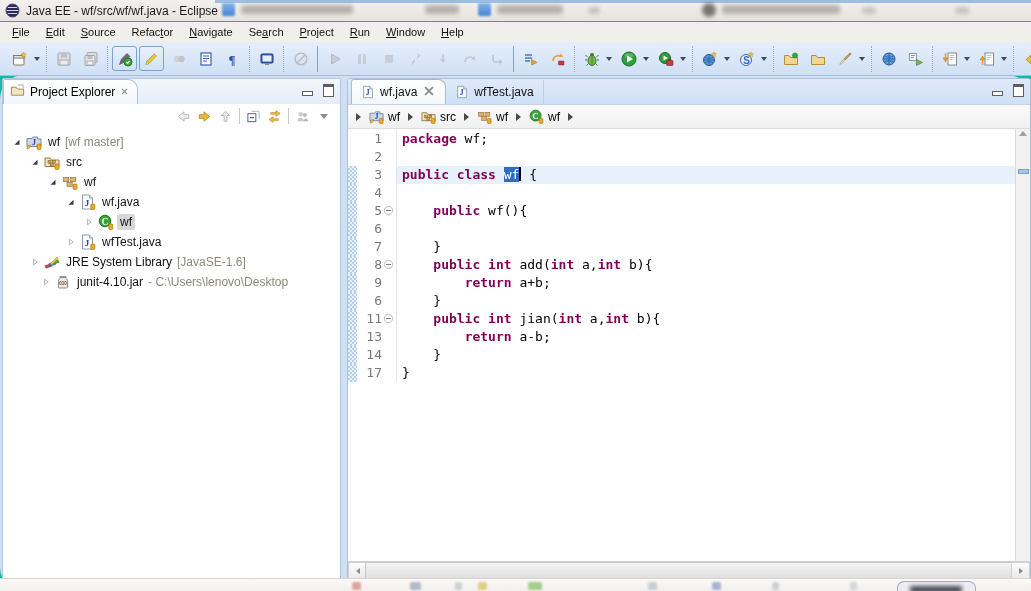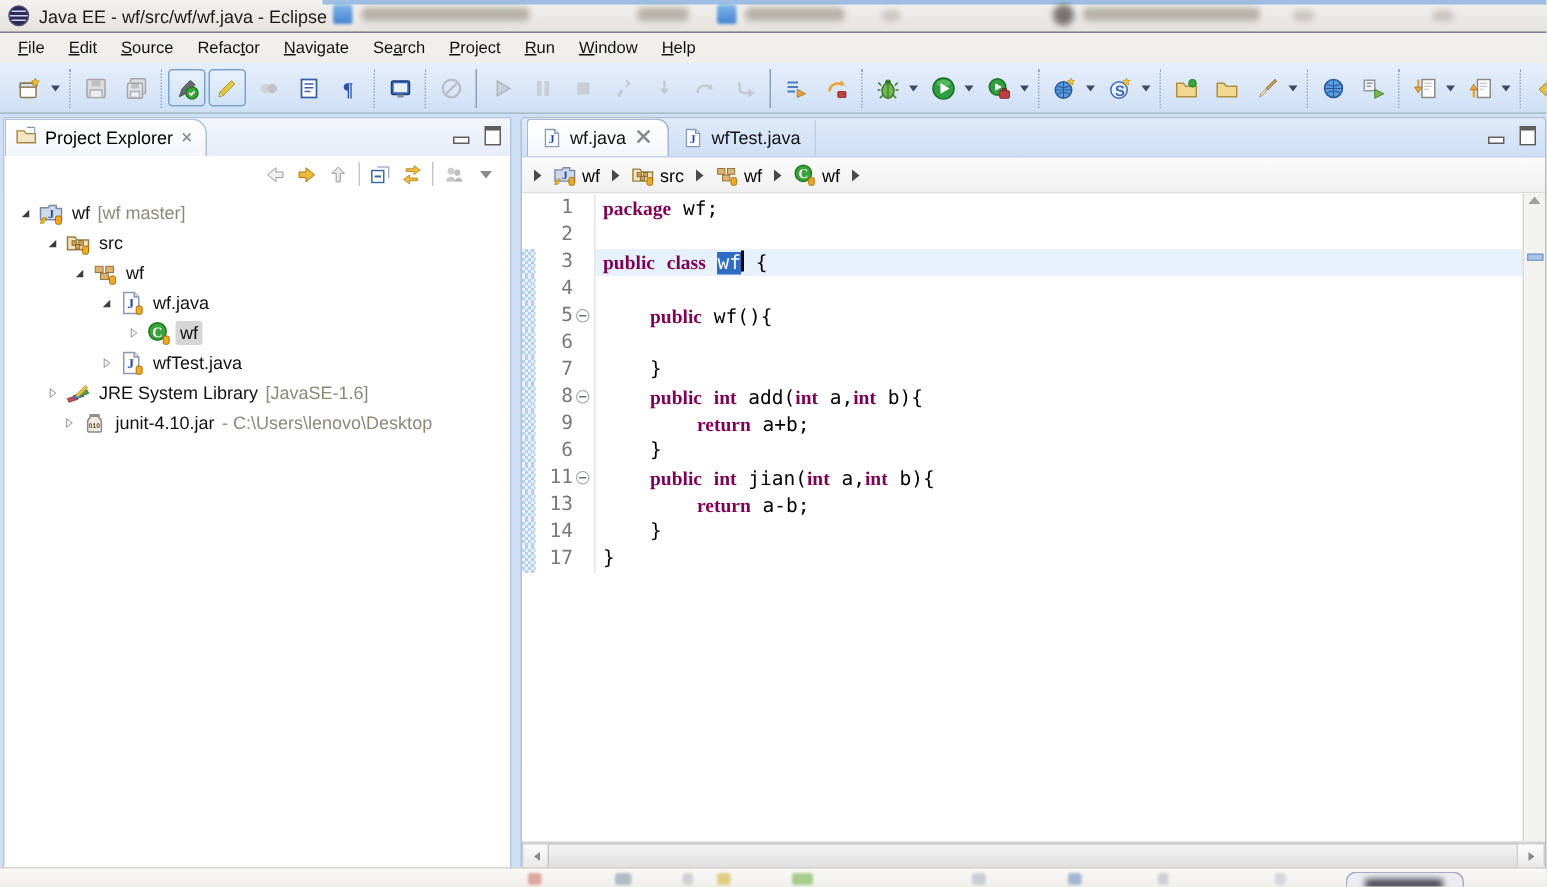--- a/index.html
+++ b/index.html
@@ -1,17 +1,17 @@
 <!DOCTYPE html>
 <html><head>
 <meta charset="utf-8">
 <style>
   html,body{margin:0;padding:0;}
   body{width:1031px;height:591px;overflow:hidden;font-family:"Liberation Sans",sans-serif;background:#fff;position:relative;}
-  #app{position:absolute;inset:0;background:#84cc16;}
+  #app{position:absolute;inset:0;background:#14b8a6;}
 
   
   .titlebar{position:absolute;top:0;left:0;right:0;height:21px;background:linear-gradient(#f3f1ee,#e6e3de);border-bottom:1px solid #807c9a;display:flex;align-items:center;padding-left:5px;z-index:30;}
   .titlebar .app-icon{width:15px;height:15px;margin-right:6px;flex:0 0 auto;}
   .titlebar .title-text{font-size:12px;color:#1a1a1a;white-space:nowrap;}
   .cens{position:absolute;filter:blur(2px);border-radius:3px;}
   .cens.blob{height:9px;top:5px;background:#8a8178;opacity:.55;}
   .cens.bluesq{width:13px;height:13px;top:3px;background:linear-gradient(#7db3e8,#3c7fd0);opacity:.95;border-radius:2px;filter:blur(1px);}
   .cens.circle{width:14px;height:14px;top:3px;background:#5a5550;border-radius:50%;opacity:.8;}
   .cens.dot{height:7px;top:7px;background:#9a948c;opacity:.45;}
@@ -26,21 +26,21 @@
   .toolbar{position:absolute;top:42px;left:0;right:0;height:33px;background:linear-gradient(#e6eefb,#cfe0f5);border-bottom:1px solid #a9bdd9;display:flex;align-items:center;padding-left:3px;z-index:28;}
   .tb-group{display:flex;align-items:center;height:26px;padding:0 3px;}
   .tb-group + .tb-group{border-left:1px dotted #97a9c4;}
   .tb-group.solid{border-left:1px solid #8aa0c0;}
   .tb-btn{width:23px;height:23px;display:flex;align-items:center;justify-content:center;border:1px solid transparent;border-radius:3px;margin:0 1px;}
   .tb-btn svg{width:16px;height:16px;display:block;}
   .tb-btn.pressed{background:linear-gradient(#e9f1fb,#cfe2f6);border-color:#7da2ce;}
   .tb-dd{width:0;height:0;border-left:3px solid transparent;border-right:3px solid transparent;border-top:4px solid #3a4a60;margin:0 3px 0 1px;}
 
   
-  .workbench{position:absolute;top:75px;left:0;right:0;height:516px;background:#cfe0f4;}
+  .workbench{position:absolute;top:75px;left:0;right:0;height:516px;background:#cfe0f4;border-radius:24px;}
 
   
   .explorer{position:absolute;left:2px;top:3px;width:337px;height:508px;background:#fff;border:1px solid #b7c6dc;border-radius:2px;overflow:hidden;}
   .pe-tabbar{height:25px;background:linear-gradient(#f2f6fc,#e5edf9);position:relative;display:flex;align-items:flex-end;}
   .pe-tab{display:flex;align-items:center;gap:5px;height:24px;padding:0 8px 0 6px;background:linear-gradient(#ffffff,#f2f5fa);border:1px solid #b3c1d6;border-bottom:none;border-radius:2px 10px 0 0;margin-left:0;font-size:12px;}
   .pe-tab svg{width:15px;height:15px;}
   .close-x svg{width:9px;height:9px;}
   .minmax{position:absolute;right:6px;top:5px;display:flex;gap:10px;align-items:center;}
   .icon-min{width:9px;height:3px;border:1px solid #5e5e5e;background:#fcfcfc;margin-top:5px;}
   .icon-max{width:9px;height:9px;border:1px solid #5e5e5e;border-top:3px solid #5e5e5e;background:#fcfcfc;}
@@ -75,21 +75,21 @@
   .code-area{position:relative;flex:1;background:#fff;overflow:hidden;}
   .code-lines{position:absolute;top:1px;left:0;right:14px;}
   .code-line{display:flex;height:18px;line-height:18px;font-family:"DejaVu Sans Mono",monospace;font-size:13px;white-space:pre;}
   .cl-ruler{width:9px;flex:0 0 auto;}
   .cl-ruler.range{background-image:linear-gradient(45deg,#b5d1ee 25%,transparent 25%,transparent 75%,#b5d1ee 75%),linear-gradient(45deg,#b5d1ee 25%,#e7f0fb 25%,#e7f0fb 75%,#b5d1ee 75%);background-size:4px 4px;background-position:0 0,2px 2px;}
   .cl-num{width:25px;flex:0 0 auto;text-align:right;color:#787878;}
   .cl-fold{width:14px;flex:0 0 auto;border-right:1px solid #e4e4e4;position:relative;}
   .cl-fold svg{position:absolute;top:3px;left:1px;width:11px;height:11px;}
   .cl-text{flex:1;padding-left:5px;color:#000;}
   .cl-text.current{background:#e6f1fc;}
-  .kw{color:#7f0055;font-weight:bold;font-family:Liberation Serif, serif;}
+  .kw{color:#7f0055;font-weight:bold;}
   .sel{background:#2f6cc4;color:#fff;}
   .caret{display:inline-block;width:2px;height:14px;background:#000;vertical-align:-2px;}
   .overview{position:absolute;top:0;right:0;bottom:0;width:14px;background:#f3f2f0;border-left:1px solid #dadada;}
   .ov-tri{position:absolute;top:2px;left:3px;width:0;height:0;border-left:4px solid transparent;border-right:4px solid transparent;border-bottom:5px solid #8a8a8a;opacity:.8;}
   .ov-mark{position:absolute;left:2px;width:9px;height:3px;background:#a8c4e6;border:1px solid #7aa0cc;}
 
   
   .hscroll{height:17px;border-top:1px solid #d2d2d2;background:#f1f1ef;position:relative;flex:0 0 auto;}
   .hs-btn{position:absolute;top:0;width:17px;height:16px;background:linear-gradient(#fcfcfc,#e8e8e8);border:1px solid #d0d0d0;display:flex;align-items:center;justify-content:center;}
   .hs-btn.left{left:0;}

